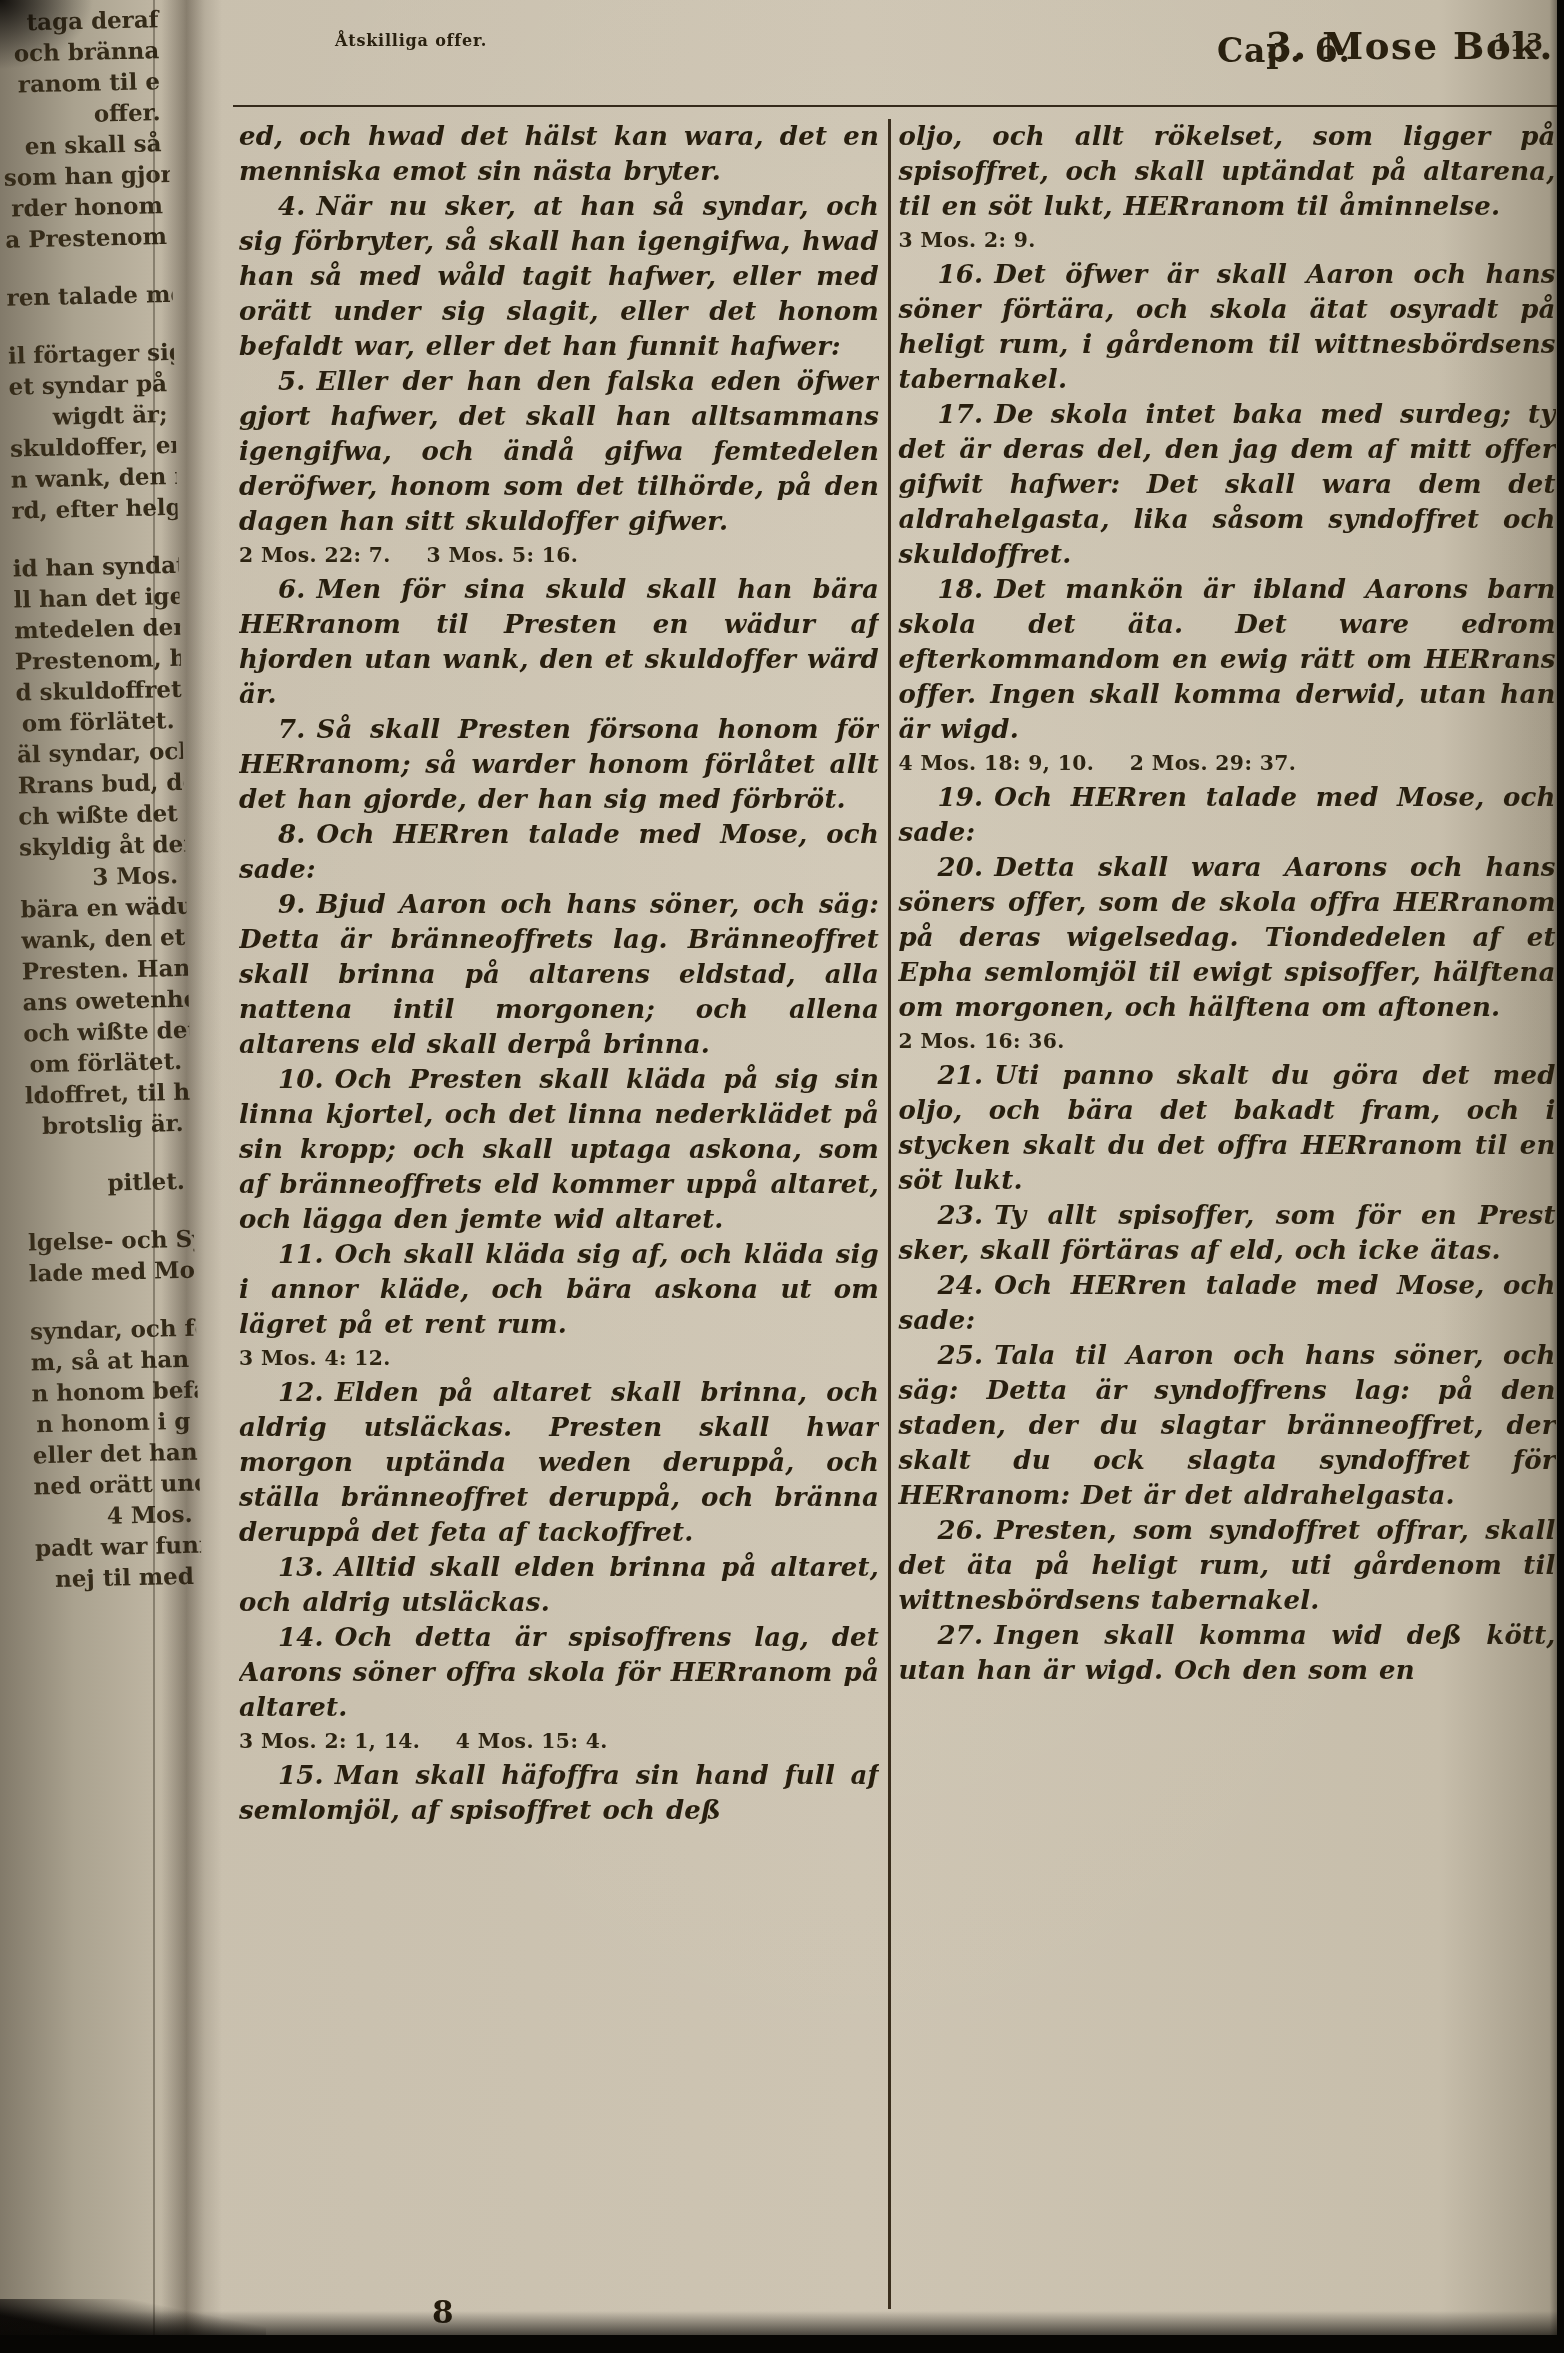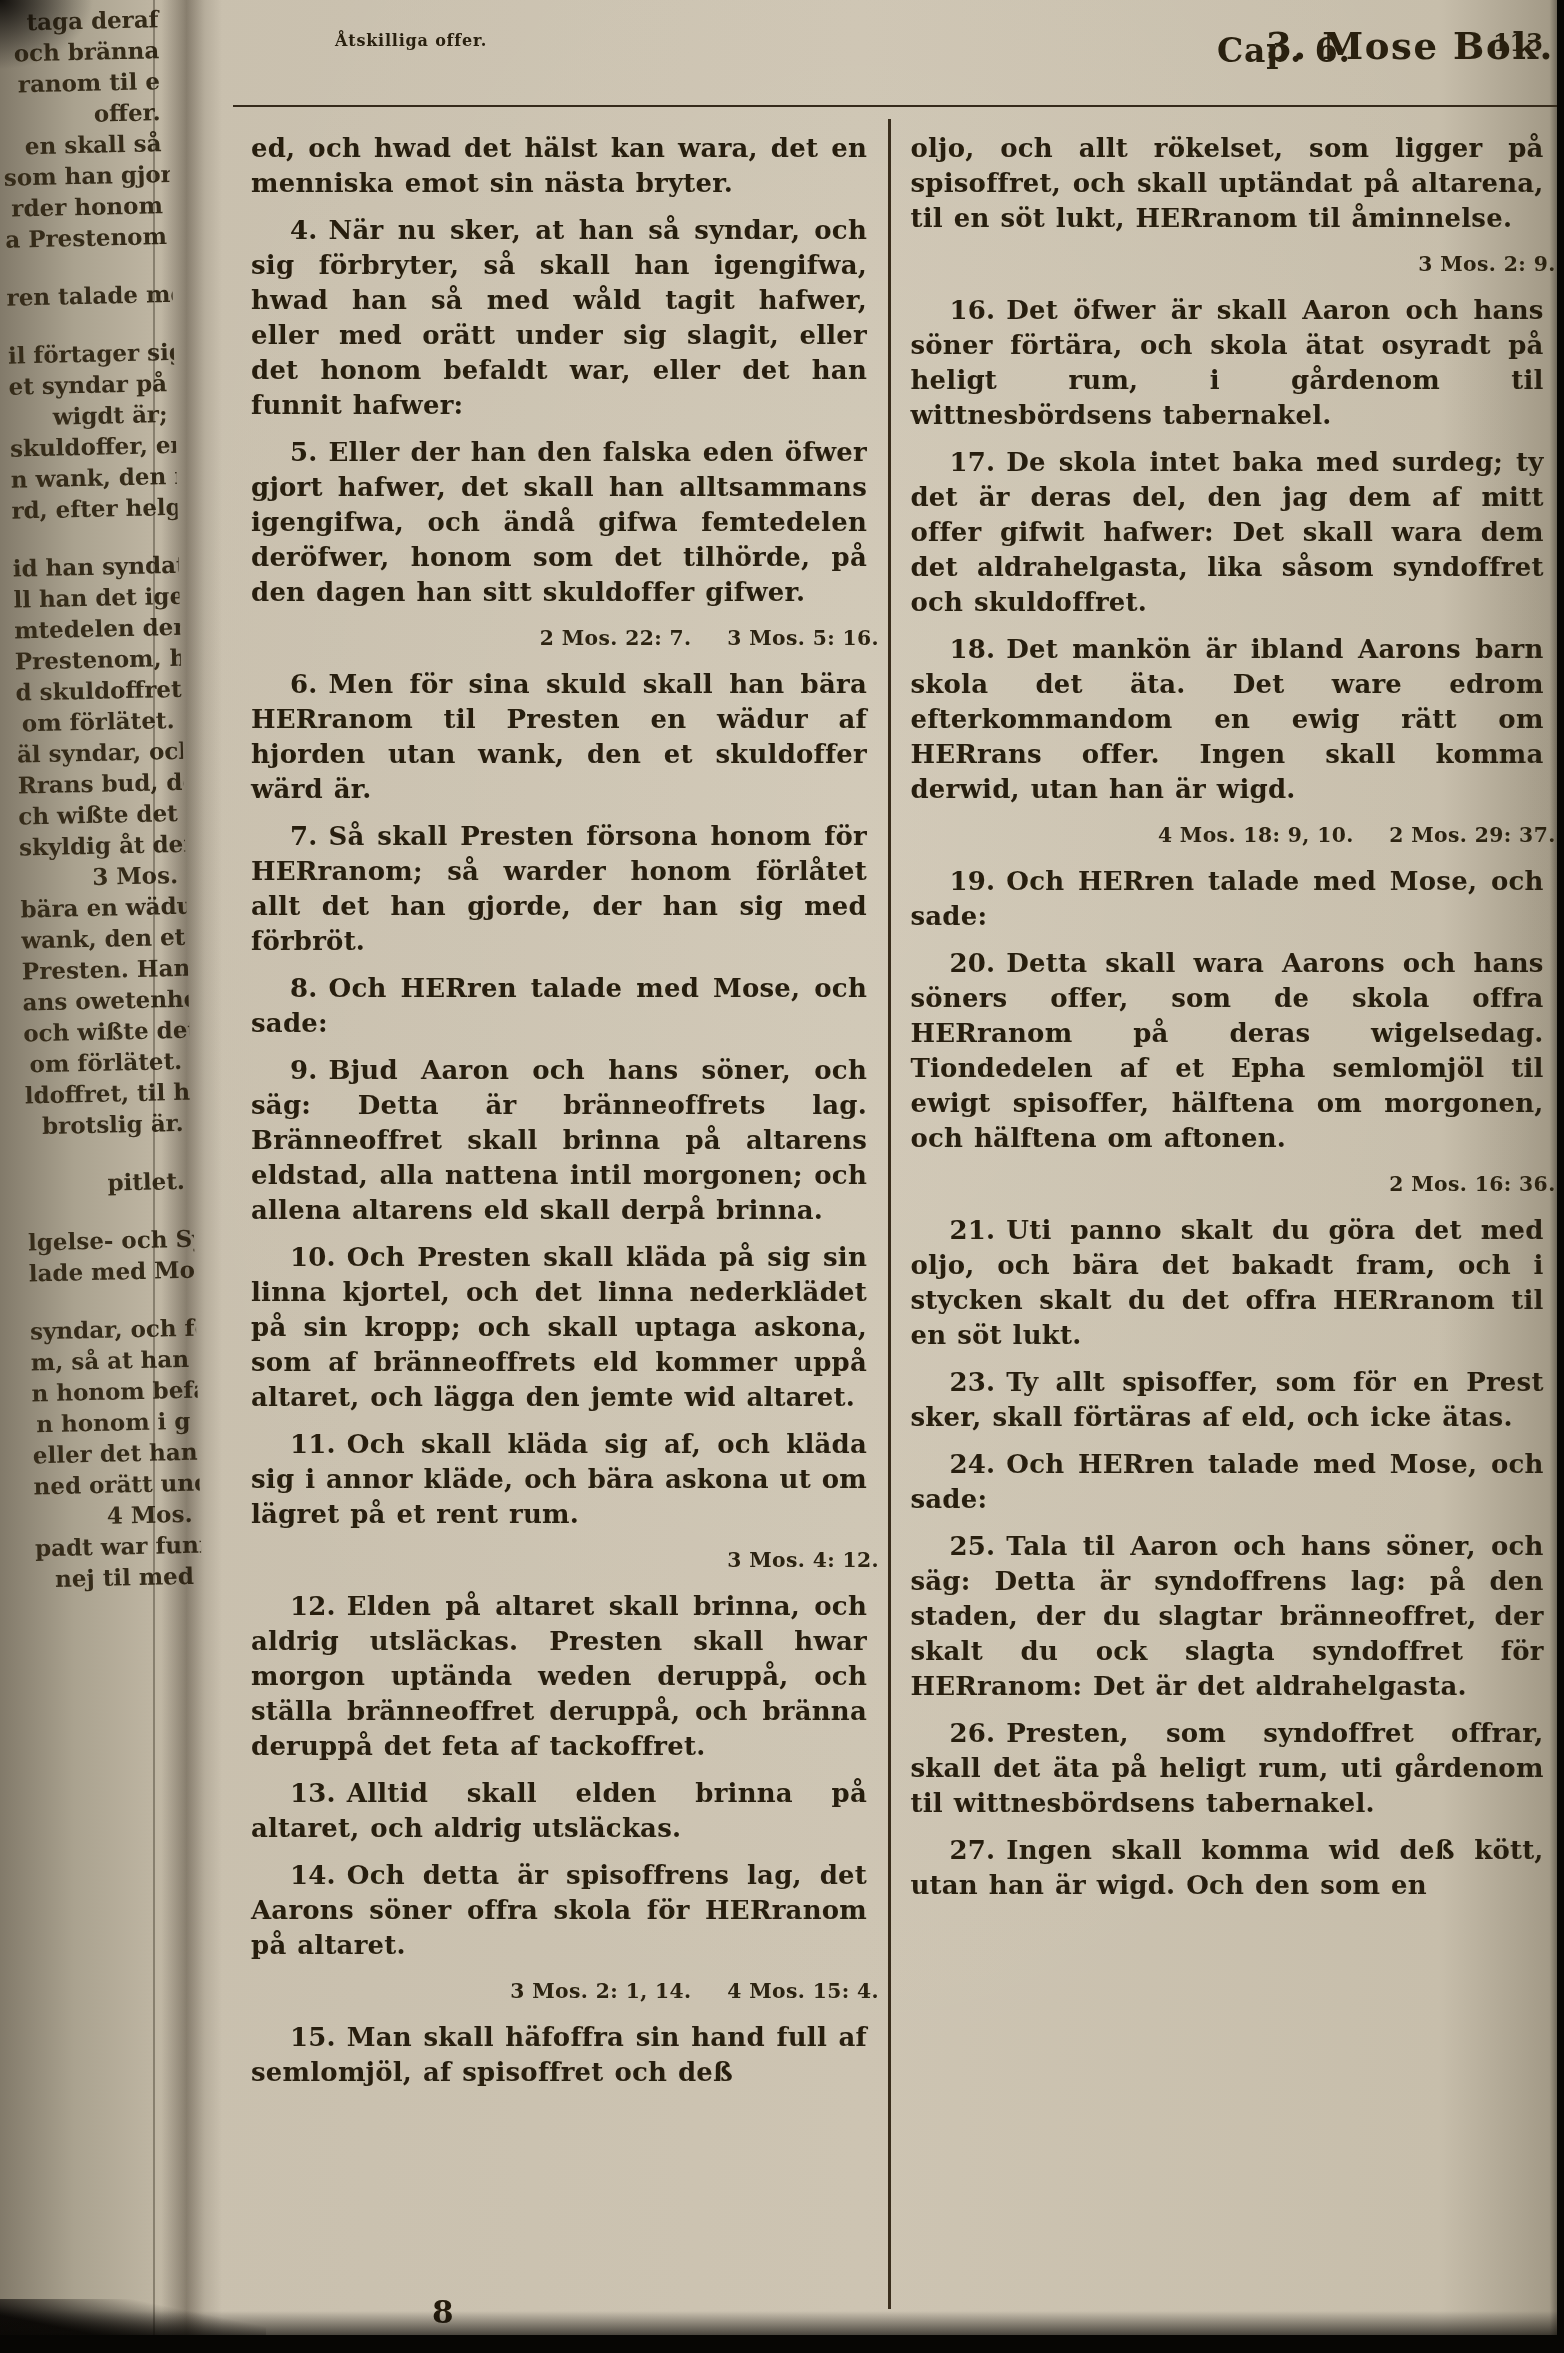--- a/index.html
+++ b/index.html
@@ -40,28 +40,28 @@
 
   
   .text-area{position:absolute;top:119px;left:239px;right:9.4px;bottom:45px;
     display:flex;overflow:hidden;}
   .col{overflow:hidden;}
   .col-left{width:640px;}
   .col-right{flex:1;}
   .col-divider{width:2.3px;background:#3a2e1d;margin:0 7.8px 0 9.4px;}
 
   .verse{
-    margin:12px;text-align:justify;text-indent:39px;
+    margin:0;text-align:justify;text-indent:39px;
     font-size:26px;line-height:35px;font-weight:700;
-    letter-spacing:0.2px;word-spacing:1.6px;color:#271e0e;
+    letter-spacing:0.2px;word-spacing:1.6px;color:#271e0e;font-style:italic;
   }
   .verse.cont{text-indent:0;}
   .vnum{margin-right:11px;}
   .ref{
-    margin:0;text-align:right;text-indent:0;
+    margin:0;text-align:left;text-indent:0;
     font-size:20.3px;line-height:33px;font-weight:700;color:#2c2311;
     letter-spacing:0.4px;
   }
 
   
   .margin-strip{
     position:absolute;left:0;top:3.1px;width:166px;height:1628px;
     transform:rotate(-1.3deg);transform-origin:top right;
     overflow:hidden;
   }

